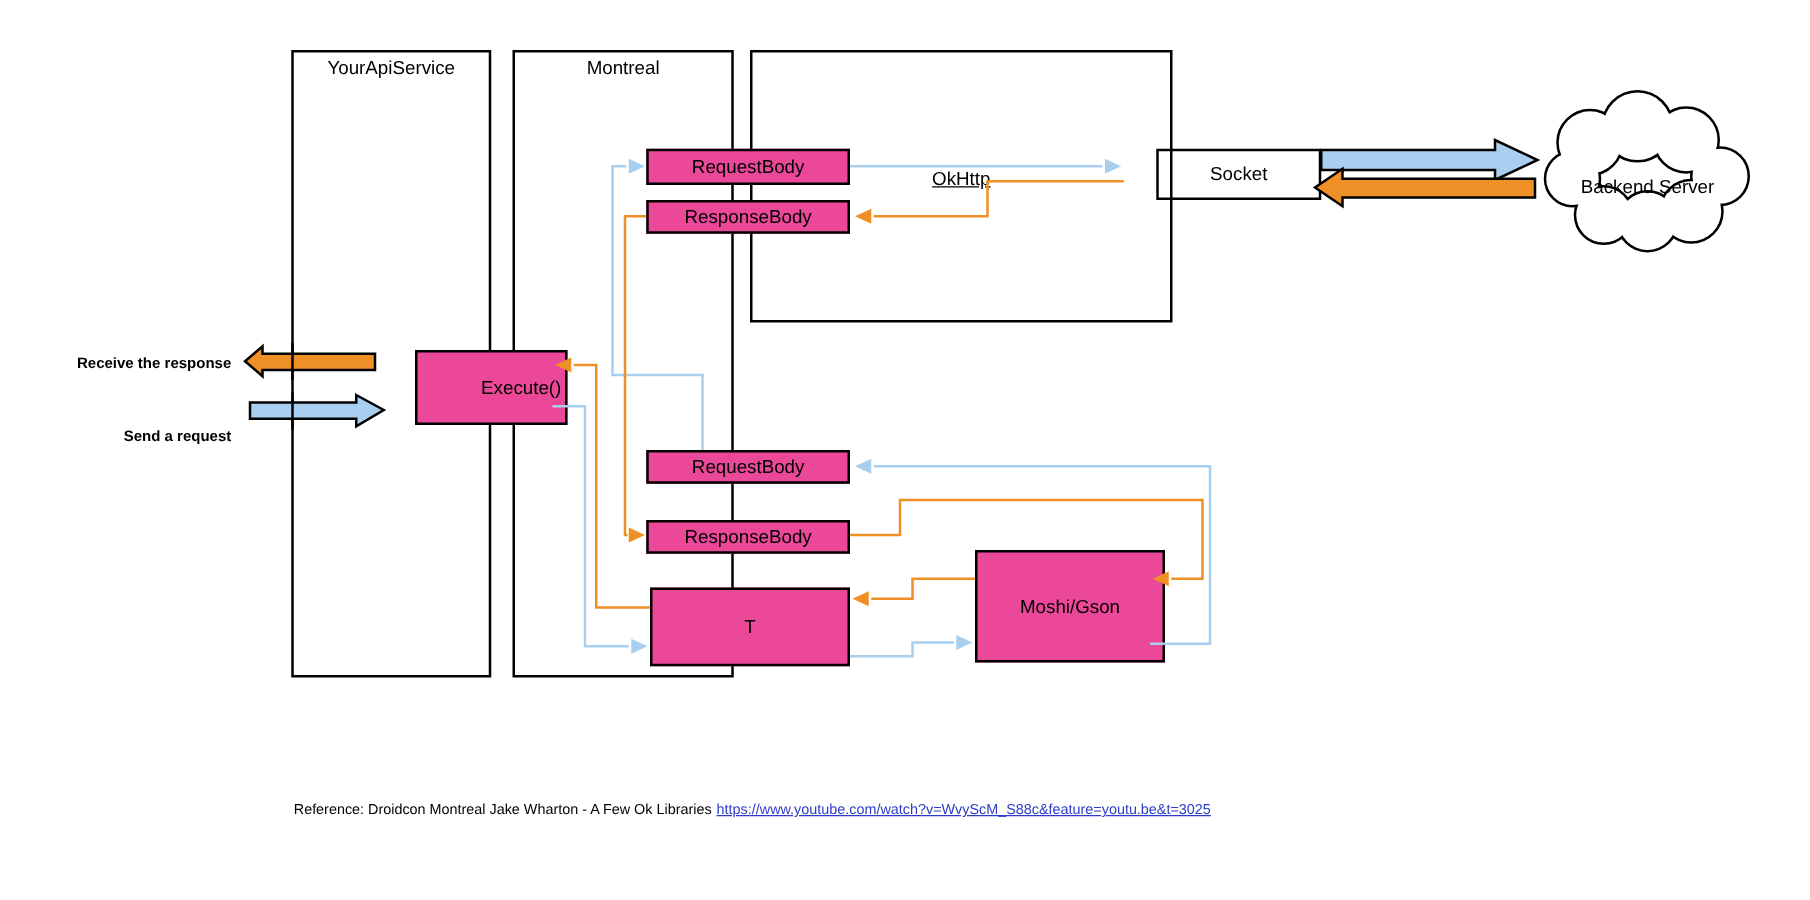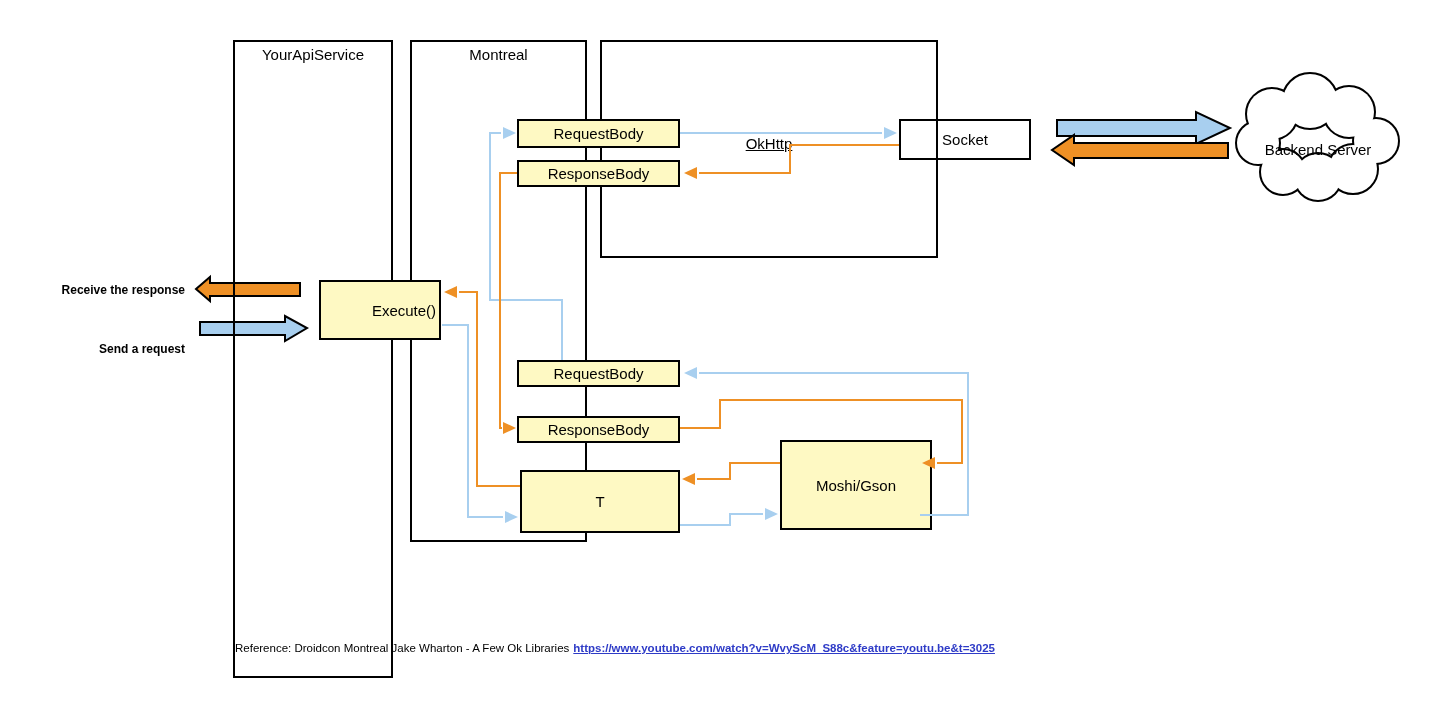--- a/index.html
+++ b/index.html
@@ -15,95 +15,95 @@
   .container-title{
     position:absolute;left:0;right:0;top:4px;text-align:center;
     font-size:15px;z-index:2;
   }
   .center-title{
     position:absolute;left:0;right:0;top:0;bottom:12px;display:flex;
     align-items:center;justify-content:center;font-size:15px;z-index:2;text-decoration:underline;
   }
   
   .node{
-    position:absolute;border:2px solid #000;background:#fef9c3;
+    position:absolute;border:2px solid #000;background:#ec4899;
     box-sizing:border-box;display:flex;align-items:center;justify-content:center;
     font-size:15px;z-index:3;white-space:nowrap;
   }
   .node.transparent{background:transparent;}
   svg.overlay{position:absolute;left:0;top:0;z-index:4;pointer-events:none;}
   .flow-label{
     position:absolute;left:38px;width:147px;text-align:right;font-size:12px;z-index:5;font-weight:bold;
   }
   .cloud-label{
     position:absolute;left:1248px;top:141px;width:140px;text-align:center;
     font-size:15px;z-index:5;
   }
   .footer{
     position:absolute;left:235px;top:642px;font-size:11.5px;z-index:5;white-space:nowrap;
   }
   .footer .ref-prefix{margin-right:4px;}
-  .footer a{color:#2E3BC7;text-decoration:underline;cursor:pointer;font-weight:bold;}
+  .footer a{color:#2E3BC7;text-decoration:underline;cursor:pointer;}
   .line-blue{stroke:#A8CFEF;stroke-width:2;fill:none;}
   .line-orange{stroke:#EE9025;stroke-width:2;fill:none;}
   .head-blue{fill:#A8CFEF;stroke:none;}
   .head-orange{fill:#EE9025;stroke:none;}
   .block-blue{fill:#A8CFEF;stroke:#000;stroke-width:2;stroke-linejoin:miter;}
   .block-orange{fill:#EE9025;stroke:#000;stroke-width:2;stroke-linejoin:miter;}
   .cloud-stroke{fill:#ffffff;stroke:#000;stroke-width:4;}
   .cloud-fill{fill:#ffffff;stroke:none;}
   .border-over{stroke:#000;stroke-width:2;fill:none;}
 </style>
 </head>
 <body>
 
 <div class="canvas">
 
-  <div class="container-box" style="left:233px;top:40px;width:160px;height:638px;">
+  <div class="container-box" style="left:233px;top:40px;width:160px;height:502px;">
     <div class="container-title">YourApiService</div>
   </div>
 
   <div class="container-box" style="left:410px;top:40px;width:177px;height:502px;">
     <div class="container-title">Montreal</div>
   </div>
 
   <div class="container-box" style="left:600px;top:40px;width:338px;height:218px;">
     <div class="center-title">OkHttp</div>
   </div>
 
 
   <div class="node" style="left:517px;top:119px;width:163px;height:29px;">
     <span>RequestBody</span>
   </div>
 
   <div class="node" style="left:517px;top:160px;width:163px;height:27px;">
     <span>ResponseBody</span>
   </div>
 
-  <div class="node transparent" style="left:899px;top:119px;width:132px;height:41px;">
+  <div class="node transparent" style="left:925px;top:119px;width:132px;height:41px;">
     <span>Socket</span>
   </div>
 
   <div class="node" style="left:517px;top:360px;width:163px;height:27px;">
     <span>RequestBody</span>
   </div>
 
   <div class="node" style="left:517px;top:416px;width:163px;height:27px;">
     <span>ResponseBody</span>
   </div>
 
   <div class="node" style="left:520px;top:470px;width:160px;height:63px;">
     <span>T</span>
   </div>
 
   <div class="node" style="left:780px;top:440px;width:152px;height:90px;">
     <span>Moshi/Gson</span>
   </div>
 
-  <div class="node" style="left:319px;top:280px;width:122px;height:60px;padding-left:48px;">
+  <div class="node" style="left:332px;top:280px;width:122px;height:60px;padding-left:48px;">
     <span>Execute()</span>
   </div>
 
   <svg class="overlay" width="1448" height="720" viewBox="0 0 1448 720">
 
     <g>
       <path class="line-blue" d="M442,325 H468 V517 H503"></path>
       <polygon class="head-blue" points="518,517 505,511 505,523"></polygon>
       <path class="line-blue" d="M680,525 H730 V514 H763"></path>
       <polygon class="head-blue" points="778,514 765,508 765,520"></polygon>

